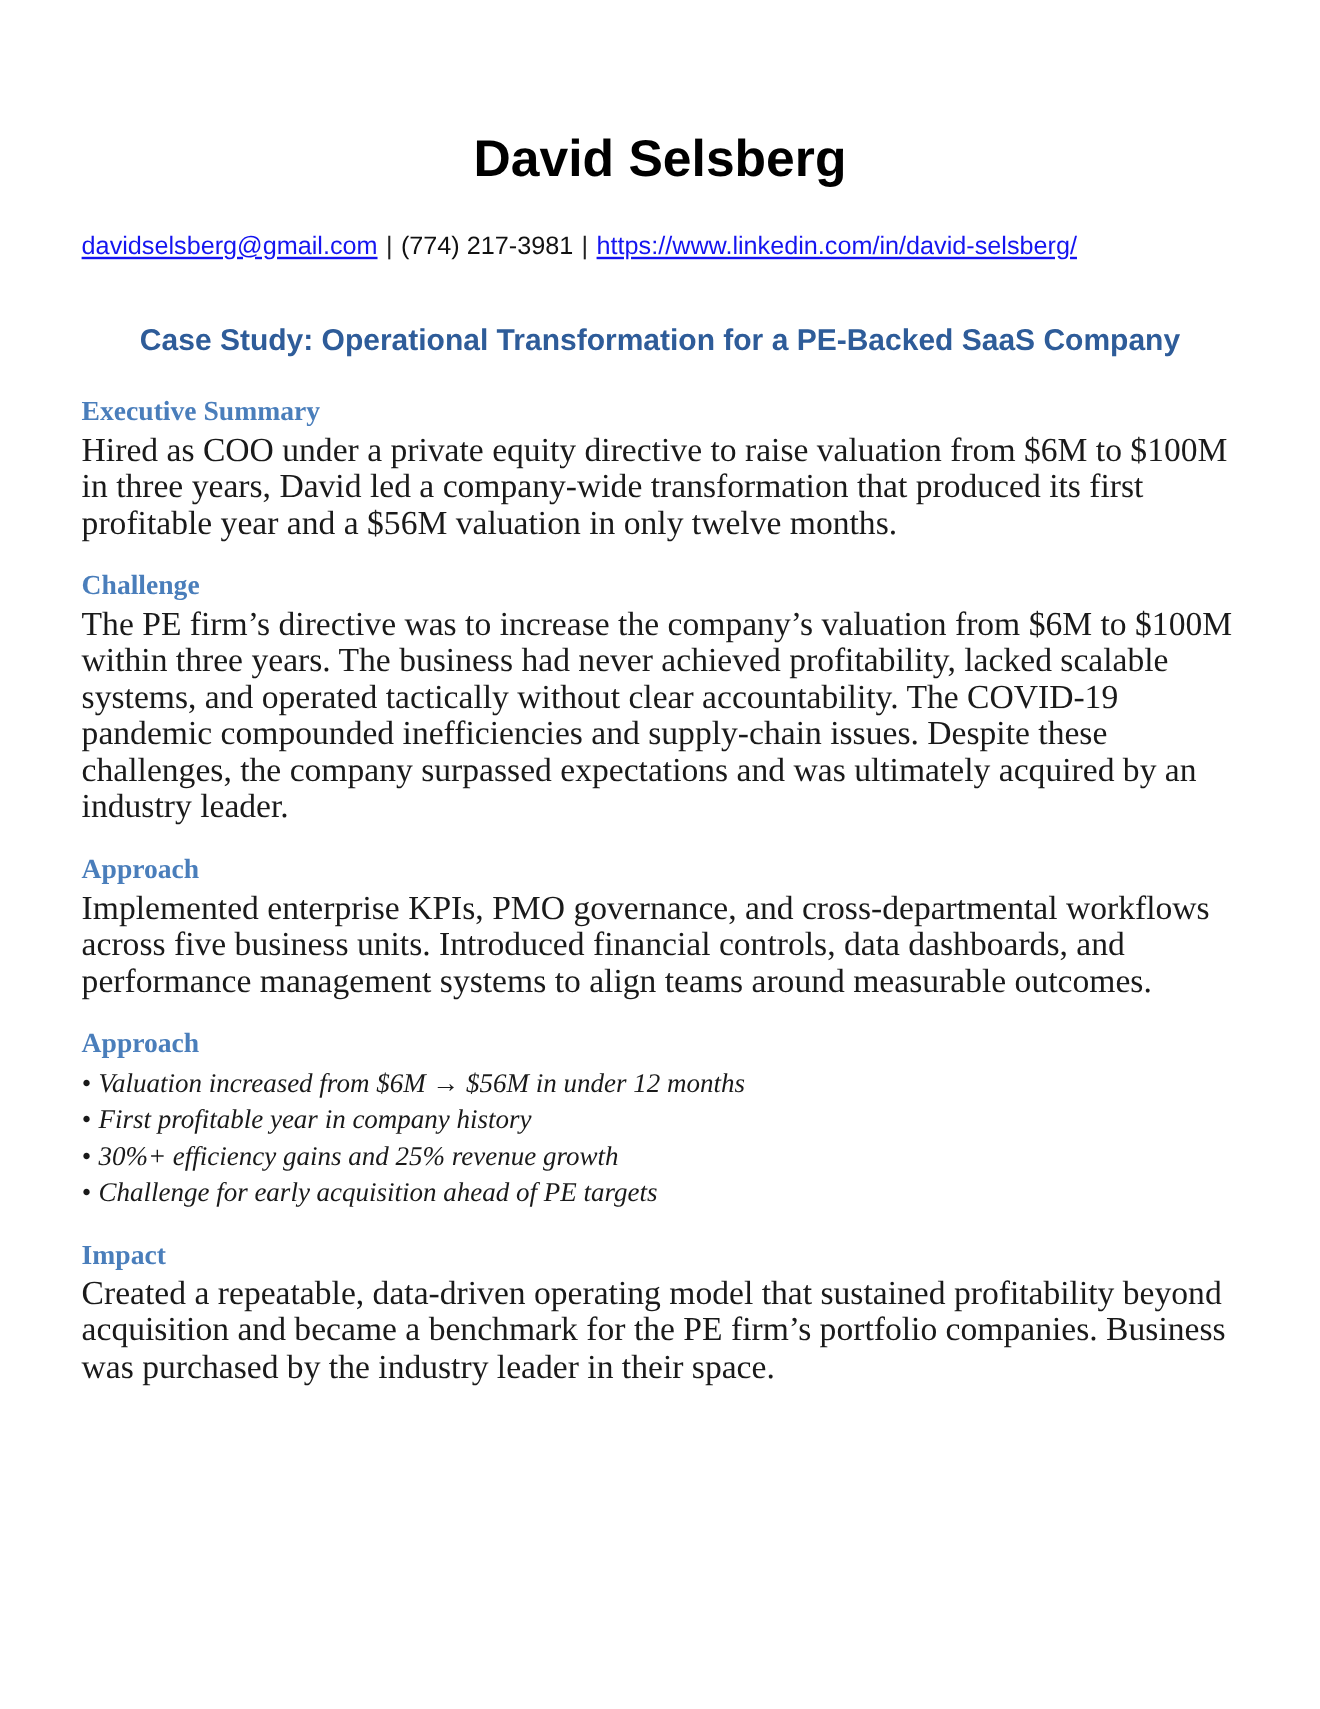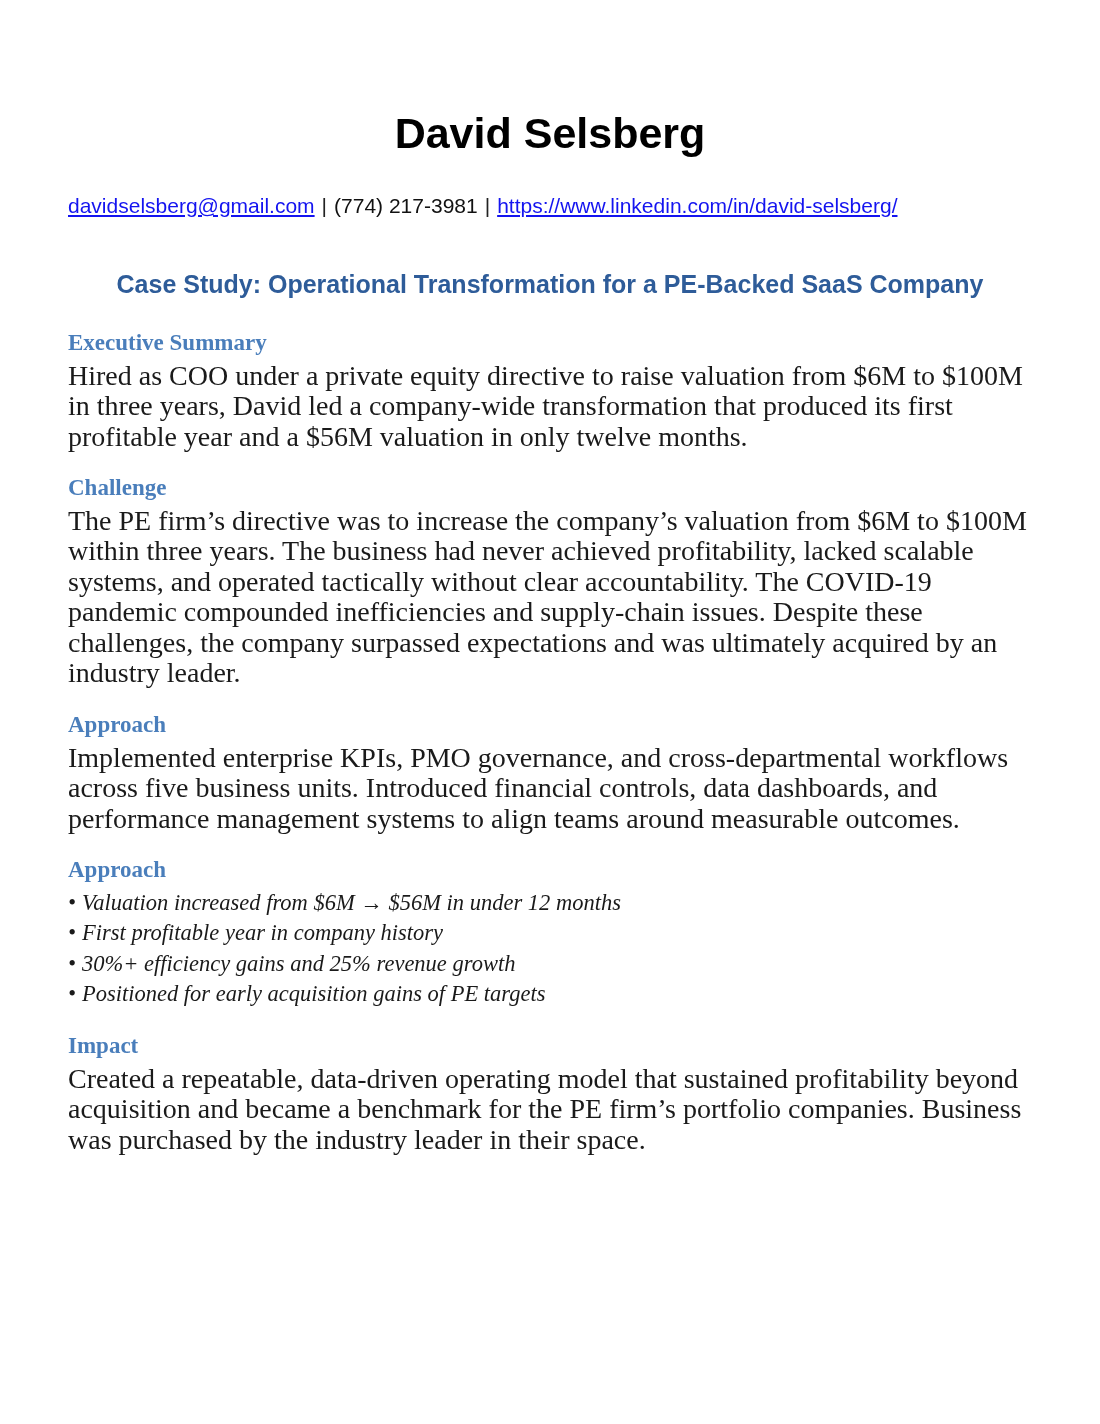--- a/index.html
+++ b/index.html
@@ -155,21 +155,21 @@
       <li class="bullet-item">
         <span class="bullet-dot">•</span><span>Valuation increased from $6M → $56M in under 12 months</span>
       </li>
       <li class="bullet-item">
         <span class="bullet-dot">•</span><span>First profitable year in company history</span>
       </li>
       <li class="bullet-item">
         <span class="bullet-dot">•</span><span>30%+ efficiency gains and 25% revenue growth</span>
       </li>
       <li class="bullet-item">
-        <span class="bullet-dot">•</span><span>Positioned for early acquisition gains of PE targets</span>
+        <span class="bullet-dot">•</span><span>Challenge for early acquisition ahead of PE targets</span>
       </li>
     </ul>
   </section>
 
   <section class="section">
     <h3 class="section-heading">Impact</h3>
     <p class="body-text">Created a repeatable, data-driven operating model that sustained profitability beyond acquisition and became a benchmark for the PE firm’s portfolio companies.  Business was purchased by the industry leader in their space.</p>
   </section>
 
 </div>

